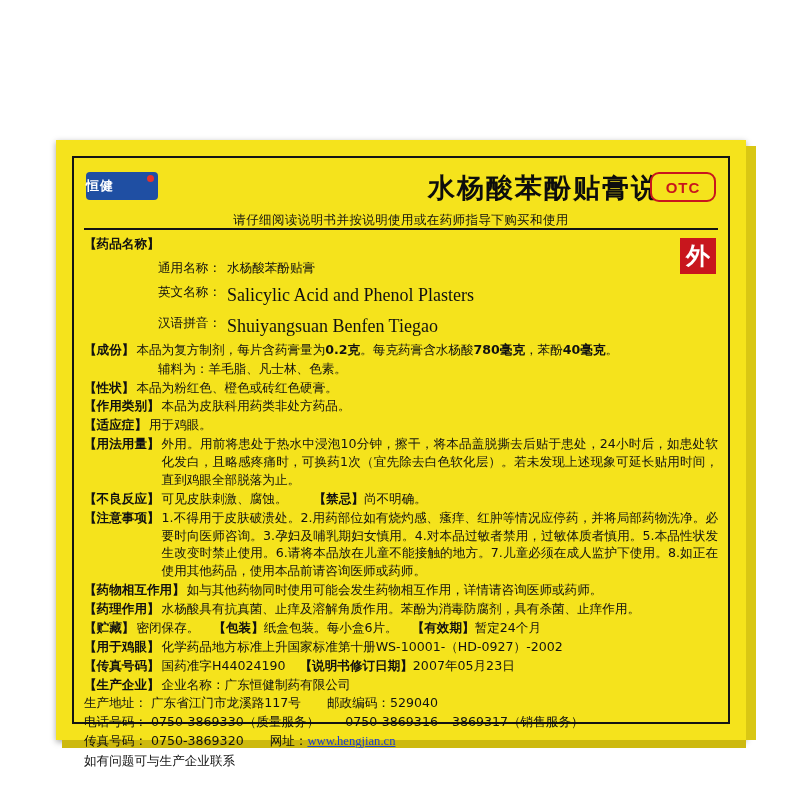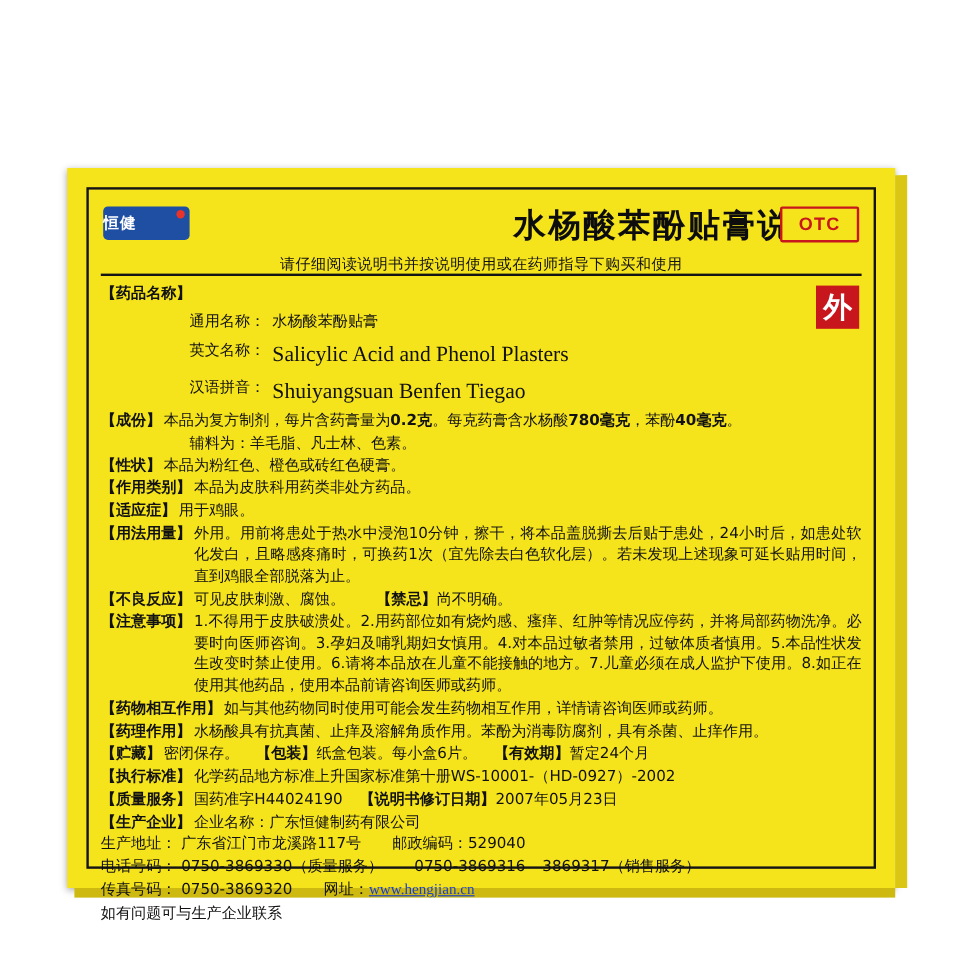--- a/index.html
+++ b/index.html
@@ -110,21 +110,21 @@
     font-family: "DejaVu Sans", sans-serif;
     color: #111;
   }
   .otc {
     position: absolute;
     right: 2px;
     top: 8px;
     width: 62px;
     height: 26px;
     border: 2px solid #c8161d;
-    border-radius: 2px;
+    border-radius: 9px;
     color: #c8161d;
     font-size: 15px;
     font-weight: bold;
     display: flex;
     align-items: center;
     justify-content: center;
     letter-spacing: 1px;
     background: #f5e31c;
   }
 
@@ -300,26 +300,26 @@
           <span>密闭保存。</span>
           <span class="spacer-3"></span>
           <span class="inline-label">【包装】</span>
           <span>纸盒包装。每小盒6片。</span>
           <span class="spacer-3"></span>
           <span class="inline-label">【有效期】</span>
           <span>暂定24个月</span>
         </div>
 
         <div class="row">
-          <span class="label">【执行标准】</span>
+          <span class="label">【用于鸡眼】</span>
           <span class="value">化学药品地方标准上升国家标准第十册WS-10001-（HD-0927）-2002</span>
         </div>
 
         <div class="row">
-          <span class="label">【质量服务】</span>
+          <span class="label">【传真号码】</span>
           <span>国药准字H44024190</span>
           <span class="spacer-3"></span>
           <span class="inline-label">【说明书修订日期】</span>
           <span>2007年05月23日</span>
         </div>
 
         <div class="row">
           <span class="label">【生产企业】</span>
           <span class="value"><span>企业名称：</span><span>广东恒健制药有限公司</span></span>
         </div>

